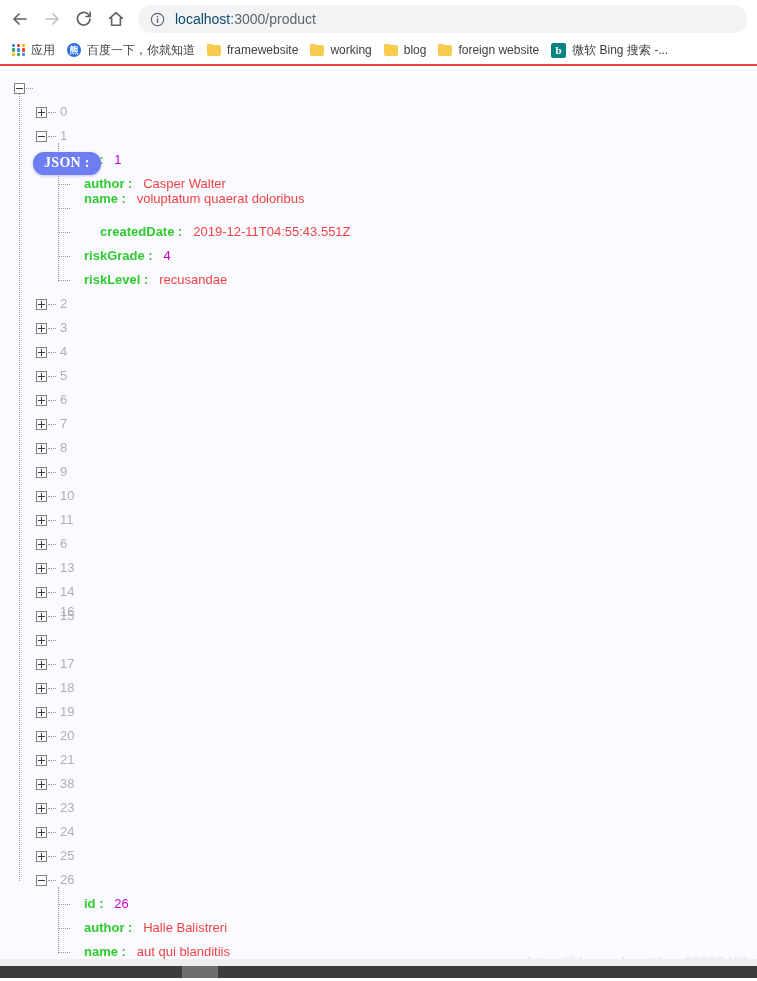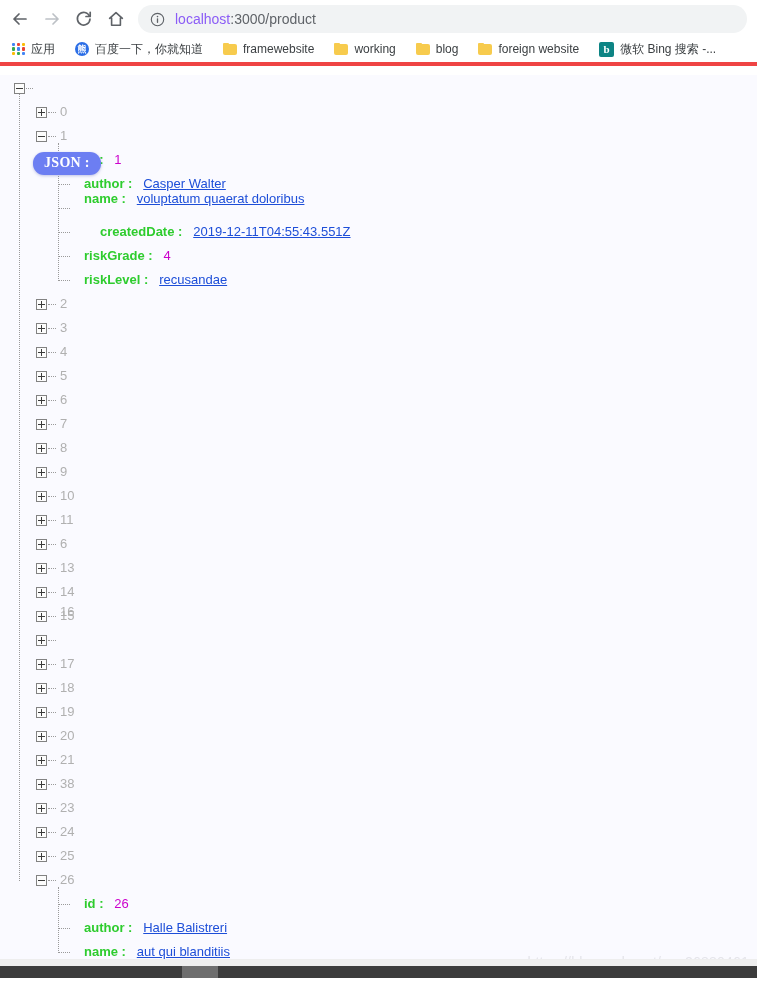--- a/index.html
+++ b/index.html
@@ -23,26 +23,26 @@
     border-radius: 50%; cursor: pointer; flex: 0 0 auto;
   }
   .navbtn svg { display:block; }
   .omnibox {
     flex: 1 1 auto; height: 28px; margin-left: 6px; margin-right: 4px;
     background: #f1f3f4; border-radius: 14px;
     display:flex; align-items:center; padding: 0 12px;
     font-size: 14px; color: #202124; overflow:hidden; white-space:nowrap;
   }
   .info-icon { flex:0 0 auto; margin-right: 10px; display:flex; align-items:center; }
-  .url-host { color:#8b5cf6; }
+  .url-host { color:#0c4a6e; }
   .url-path { color:#5f6368; }
 
   .bookmarks {
-    height: 28px; display:flex; align-items:center; gap: 8px;
-    padding: 0 6px 2px 8px; border-bottom: 4px solid #ef4444;
+    height: 28px; display:flex; align-items:center; gap: 0;
+    padding: 0 6px 2px 8px; border-bottom: 2px solid #ef4444;
     font-size: 12px; color:#3c4043; white-space: nowrap; overflow:hidden;
   }
   .bm { display:flex; align-items:center; gap:6px; padding: 2px 8px 2px 4px; border-radius:4px; cursor:pointer; flex:0 0 auto; }
   .bm-label { font-size:12px; color:#3c4043; }
 
   
   .apps-grid { width:13px; height:13px; display:grid; grid-template-columns: repeat(3,1fr); grid-template-rows: repeat(3,1fr); gap:1.5px; }
   .apps-grid i { display:block; border-radius:1px; }
 
   .folder-ico { width:14px; height:12px; position:relative; flex:0 0 auto; }
@@ -104,21 +104,21 @@
   }
 
   .idx {
     position:absolute; color:#b0b0b0; font-size:13px; white-space:nowrap;
     font-family:"Liberation Sans", sans-serif;
   }
 
   .kv { position:absolute; white-space:nowrap; font-size:13px; }
   .k { color:#2ecc2e; font-weight:bold; }
   .v-num { color:#cc00cc; }
-  .v-str { color:#1d4ed8;text-decoration:underline; }
+  .v-str { color:#ef4444; }
 
   .watermark {
     position:absolute; right:8px; bottom:8px;
     color:#e4e4ea; font-size:14px; letter-spacing:0.2px;
     font-family:"Liberation Sans", sans-serif;
     pointer-events:none; user-select:none;
   }
 
   
   .hscroll {

